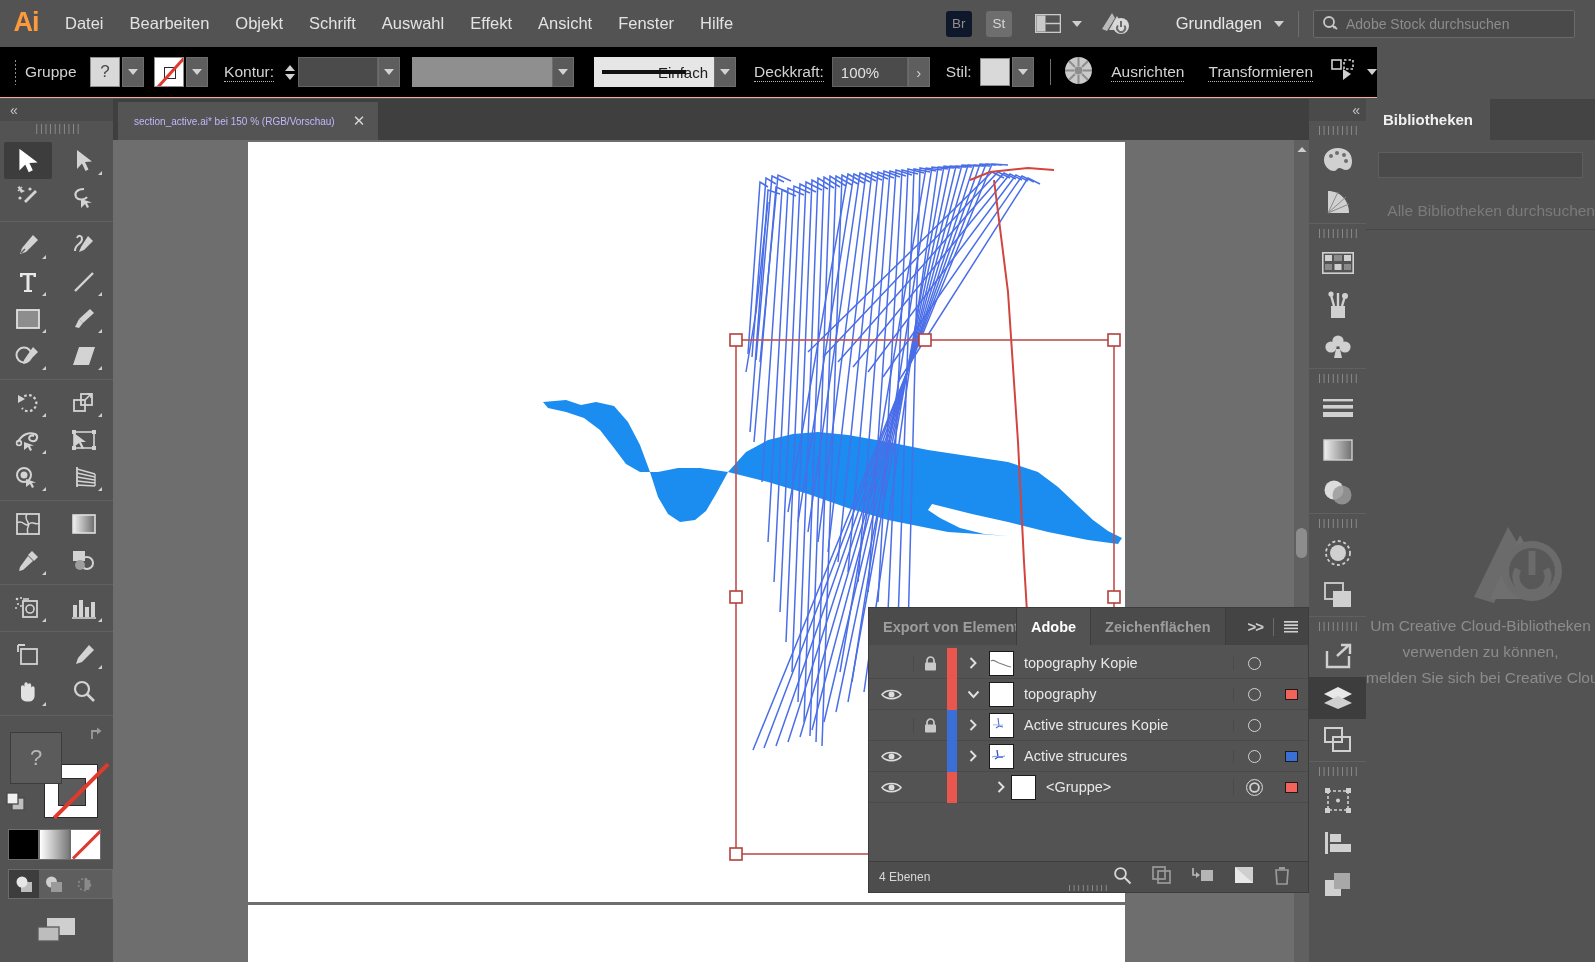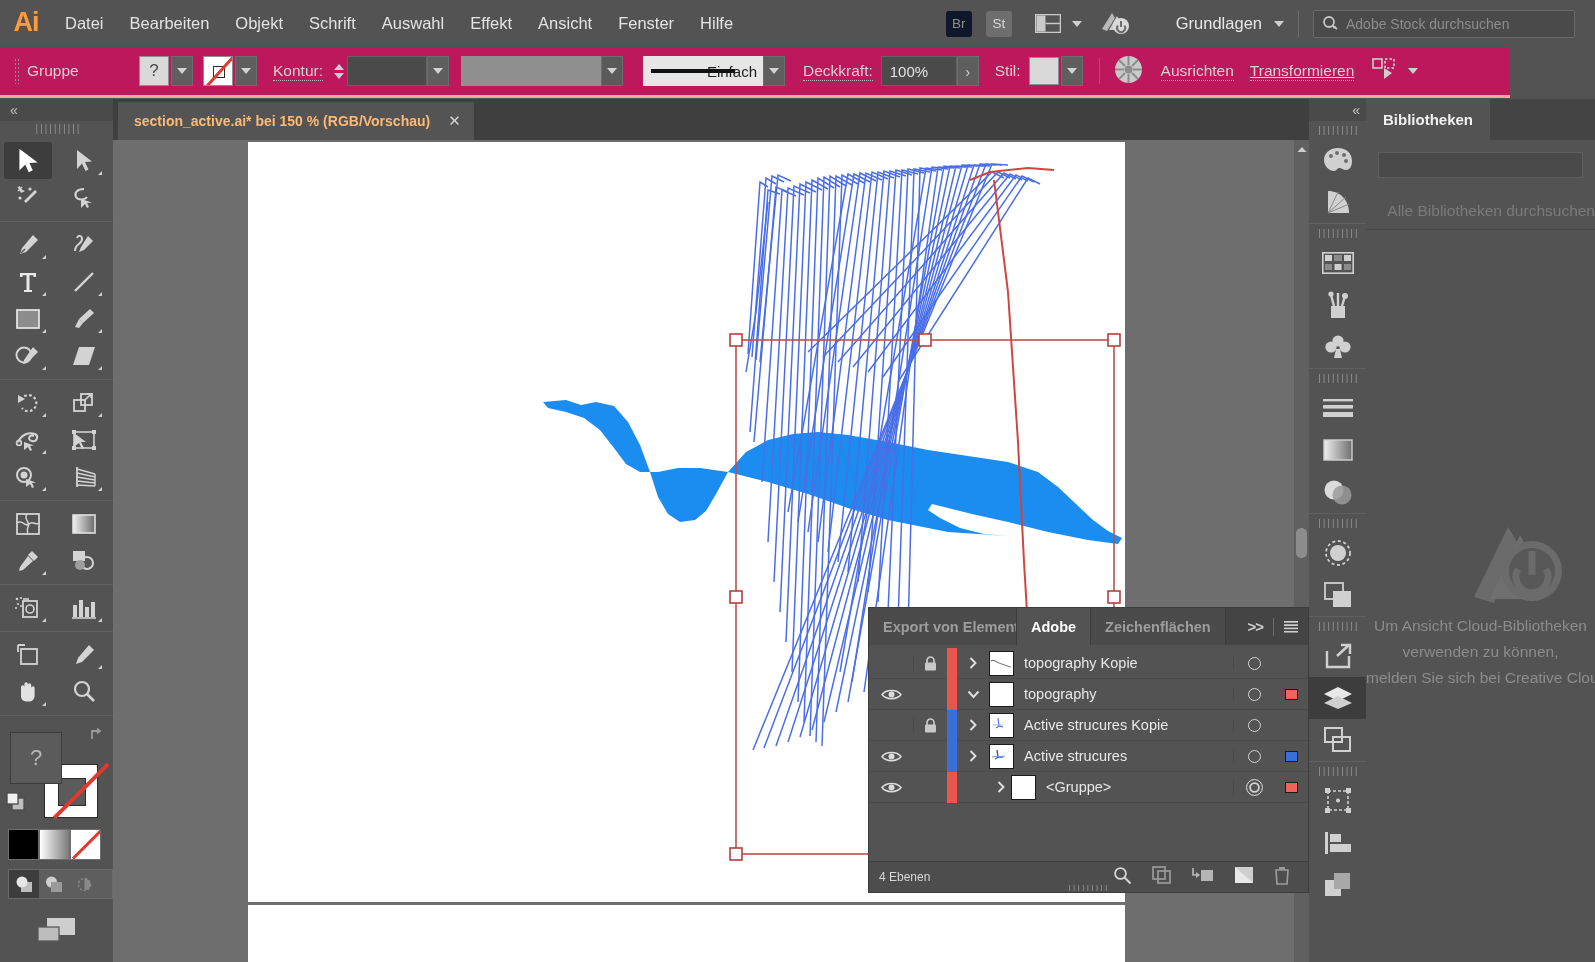--- a/index.html
+++ b/index.html
@@ -40,23 +40,23 @@
   .vsep { width: 1px; height: 26px; background: #6e6e6e; margin: 0 14px; }
   .stock-search {
     width: 262px; height: 28px; background: #4a4a4a; border: 1px solid #6a6a6a;
     border-radius: 2px; display: flex; align-items: center; padding: 0 8px;
     margin-right: 20px;
   }
   .stock-search .ph { font-size: 14px; color: #8d8d8d; margin-left: 7px; }
 
   
   .controlbar {
-    position: absolute; left: 0; top: 47px; width: 1510px; height: 51px;
-    background: #be185d; display: flex; align-items: center;
-    border-bottom: 3px solid #fca5a5;
+    position: absolute; left: 0; top: 47px; width: 1377px; height: 51px;
+    background: #000000; display: flex; align-items: center;
+    border-bottom: 1px solid #fca5a5;
   }
   .grip { width: 5px; height: 26px; margin: 0 8px 0 14px;
     background-image: radial-gradient(#8e8e8e 0.7px, transparent 0.8px);
     background-size: 3px 4px; }
   .cb-label { font-size: 15.5px; color: #d3d3d3; white-space: nowrap; }
   .cb-label.link { border-bottom: 1px dotted #b9b9b9; }
   .swatch-box {
     width: 30px; height: 30px; background: #d9d9d9; border: 1px solid #8e8e8e;
     display: flex; align-items: center; justify-content: center;
     font-size: 17px; color: #4a4a4a; position: relative; overflow: hidden;
@@ -88,21 +88,21 @@
 
   
   .tabstrip {
     position: absolute; left: 113px; top: 99px; width: 1196px; height: 41px;
     background: #3f3f3f;
   }
   .doctab {
     position: absolute; left: 5px; top: 3px; height: 38px; background: #545454;
     display: flex; align-items: center; padding: 0 13px 0 16px; gap: 18px;
   }
-  .doctab .t { font-size: 14px; font-weight: bold; color: #fdba74; white-space: nowrap; }
+  .doctab .t { font-size: 10px; font-weight: normal; color: #c4b5fd; white-space: nowrap; }
   .doctab .x { font-size: 15px; color: #d5d5d5; }
 
   
   .toolbar {
     position: absolute; left: 0; top: 99px; width: 113px; height: 863px;
     background: #535353;
   }
   .tb-collapse { height: 22px; display: flex; align-items: center; padding-left: 10px;
     font-size: 14px; color: #c6c6c6; letter-spacing: -2px; background: #4a4a4a; }
   .tb-grip { height: 16px; margin: 3px auto 4px; width: 48px;
@@ -390,21 +390,21 @@
           <line x1="1" y1="14.5" x2="10" y2="14.5"></line>
           <line x1="19" y1="14.5" x2="28" y2="14.5"></line>
           <line x1="5" y1="5" x2="11" y2="11"></line>
           <line x1="18" y1="18" x2="24" y2="24"></line>
           <line x1="24" y1="5" x2="18" y2="11"></line>
           <line x1="11" y1="18" x2="5" y2="24"></line>
         </g>
       </svg>
     </span>
     <div class="cb-label link" style="margin-left:18px;">Ausrichten</div>
-    <div class="cb-label link" style="margin-left:16px;text-decoration:underline;">Transformieren</div>
+    <div class="cb-label link" style="margin-left:24px;">Transformieren</div>
     <span style="margin-left:18px;">
       <svg width="26" height="22" viewBox="0 0 26 22">
         <rect x="1" y="1" width="9" height="9" fill="none" stroke="#cfcfcf" stroke-width="1.6"></rect>
         <rect x="13" y="1" width="9" height="9" fill="none" stroke="#cfcfcf" stroke-width="1.6" stroke-dasharray="2.5 2"></rect>
         <path d="M12 10 L12 21 L20 15 Z" fill="#cfcfcf"></path>
       </svg>
     </span>
     <span class="chev" style="margin-left:10px;"></span>
   </div>
 
@@ -1007,21 +1007,21 @@
       <span class="ph">Alle Bibliotheken durchsuchen</span>
     </div>
     <div class="lib-empty">
       <svg width="120" height="90" viewBox="0 0 120 90" style="margin-left:58px;">
         <path d="M24 78 L58 8 L70 28 L44 84 Z" fill="#6b6b6b"></path>
         <path d="M40 80 L70 16 L88 50 L72 80 Z" fill="#6f6f6f"></path>
         <circle cx="82" cy="52" r="30" fill="#6b6b6b"></circle>
         <circle cx="82" cy="52" r="23" fill="#585858"></circle>
         <path d="M82 32 v24 M68 50 a16 16 0 1 0 28 0" fill="none" stroke="#6b6b6b" stroke-width="7"></path>
       </svg>
-      <div class="txt">Um Ansicht Cloud-Bibliotheken</div>
+      <div class="txt">Um Creative Cloud-Bibliotheken</div>
       <div class="txt">verwenden zu können,</div>
       <div class="txt">melden Sie sich bei Creative Cloud an.</div>
     </div>
   </div>
 
   <div class="layerspanel">
     <div class="lp-tabrow">
       <div class="lp-tab" style="width:148px;">Export von Elementen</div>
       <div class="lp-tab active">Adobe</div>
       <div class="lp-tab">Zeichenflächen</div>

